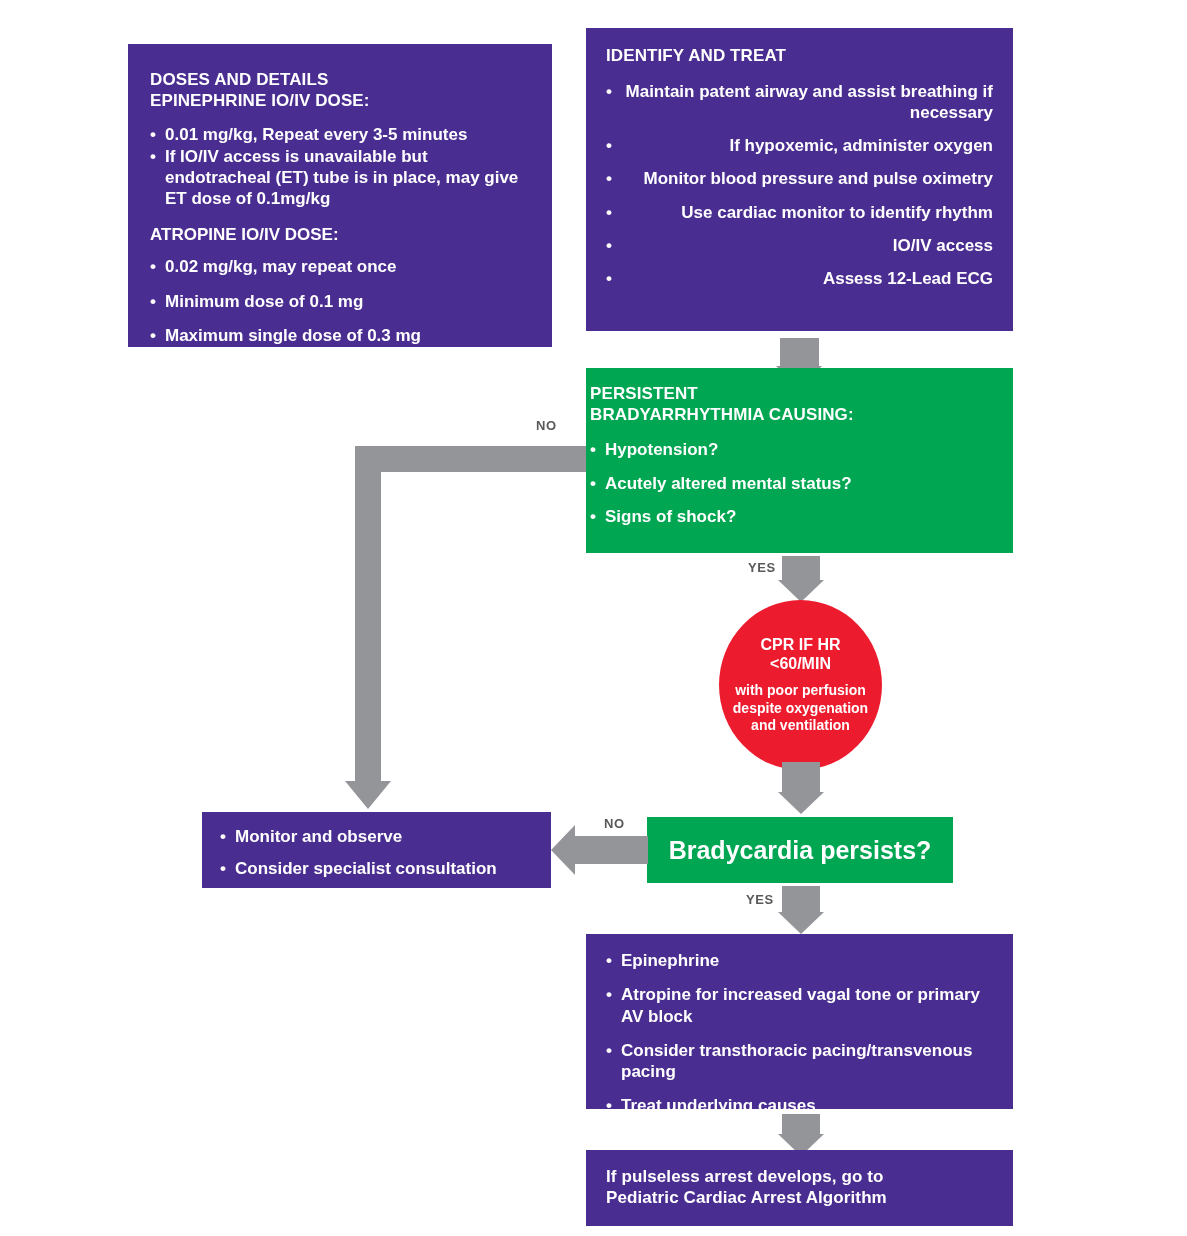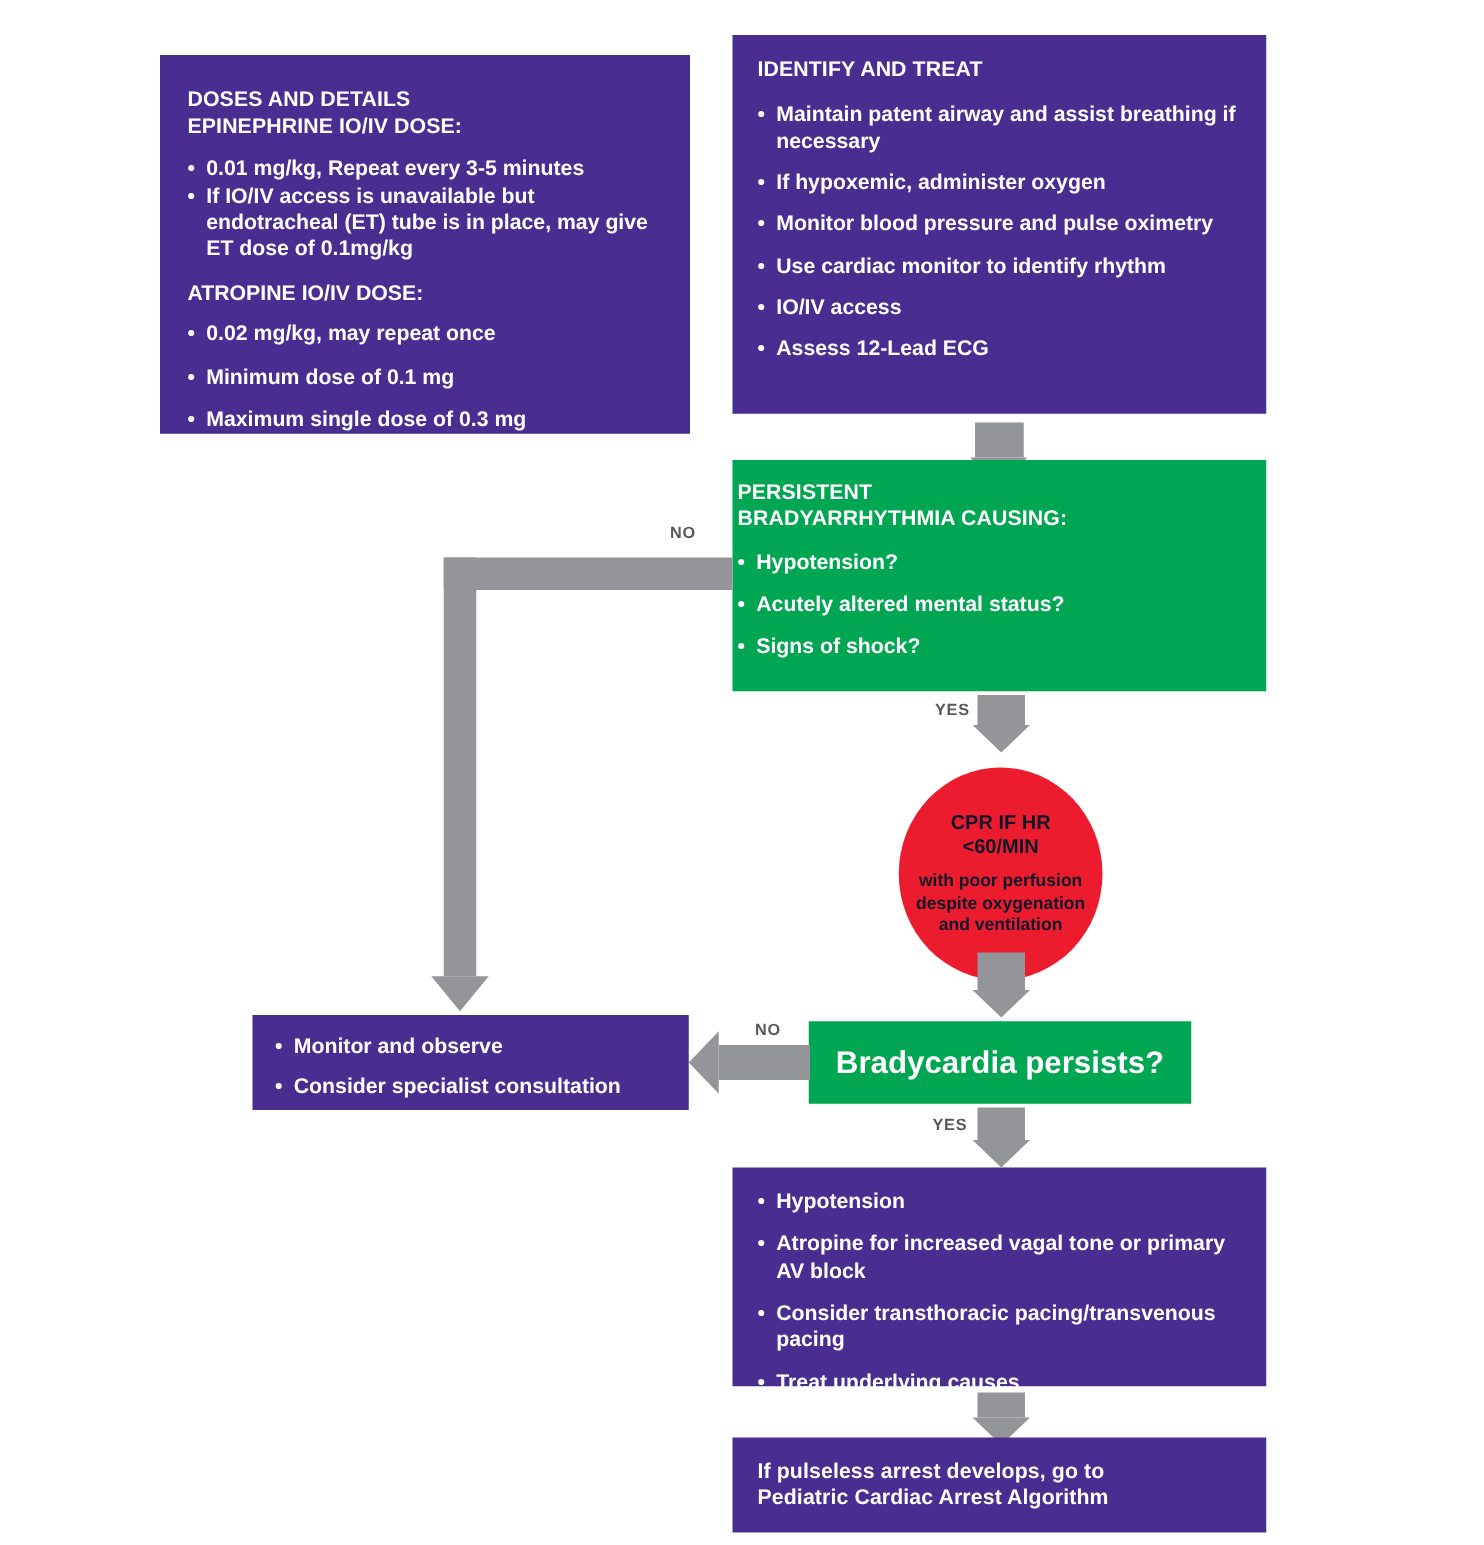--- a/index.html
+++ b/index.html
@@ -66,39 +66,39 @@
   #box-doses .loose { margin-top: 11px; }
   #box-doses .loose li { font-size: 17px; margin-bottom: 13px; }
 
   
   #box-identify {
     left: 586px; top: 28px; width: 427px; height: 303px;
     padding: 18px 20px 0 20px;
   }
   #box-identify .heading { font-size: 17px; }
   #box-identify .bullets { margin-top: 14px; }
-  #box-identify .bullets li { font-size: 17px; margin-bottom: 12px; }
+  #box-identify .bullets li { font-size: 17px; margin-bottom: 12px; text-align: right; }
 
   
   #box-persistent {
     left: 586px; top: 368px; width: 427px; height: 185px;
     padding: 16px 20px 0 4px;
   }
   #box-persistent .heading { font-size: 17px; }
   #box-persistent .bullets { margin-top: 14px; }
   #box-persistent .bullets li { font-size: 17px; margin-bottom: 12px; }
 
   
   #circle-cpr {
     position: absolute;
-    left: 719px; top: 614px;
+    left: 719px; top: 600px;
     width: 163px; height: 170px;
     border-radius: 50%;
     background: #ed1b2e;
-    color: #0f172a;
+    color: #ffffff;
     display: flex;
     flex-direction: column;
     align-items: center;
     justify-content: center;
     text-align: center;
     padding: 0 6px;
     box-sizing: border-box;
   }
   #circle-cpr .cpr-title {
     font-size: 16px; font-weight: bold; line-height: 1.2;
@@ -260,21 +260,21 @@
       <li>Consider specialist consultation</li>
     </ul>
   </div>
 
   <div class="arrow-shaft-v" style="left:782px; top:886px; width:38px; height:26px;"></div>
   <div class="arrow-head-down" style="left:778px; top:912px;"></div>
   <div class="flow-label" style="left:746px; top:892px;">YES</div>
 
   <div class="box purple" id="box-treatments">
     <ul class="bullets">
-      <li>Hypotension</li>
+      <li>Epinephrine</li>
       <li>Atropine for increased vagal tone or primary AV block</li>
       <li>Consider transthoracic pacing/transvenous pacing</li>
       <li>Treat underlying causes</li>
     </ul>
   </div>
 
   <div class="arrow-shaft-v" style="left:782px; top:1114px; width:38px; height:20px;"></div>
   <div class="arrow-head-down" style="left:778px; top:1134px;"></div>
 
   <div class="box purple" id="box-arrest">

